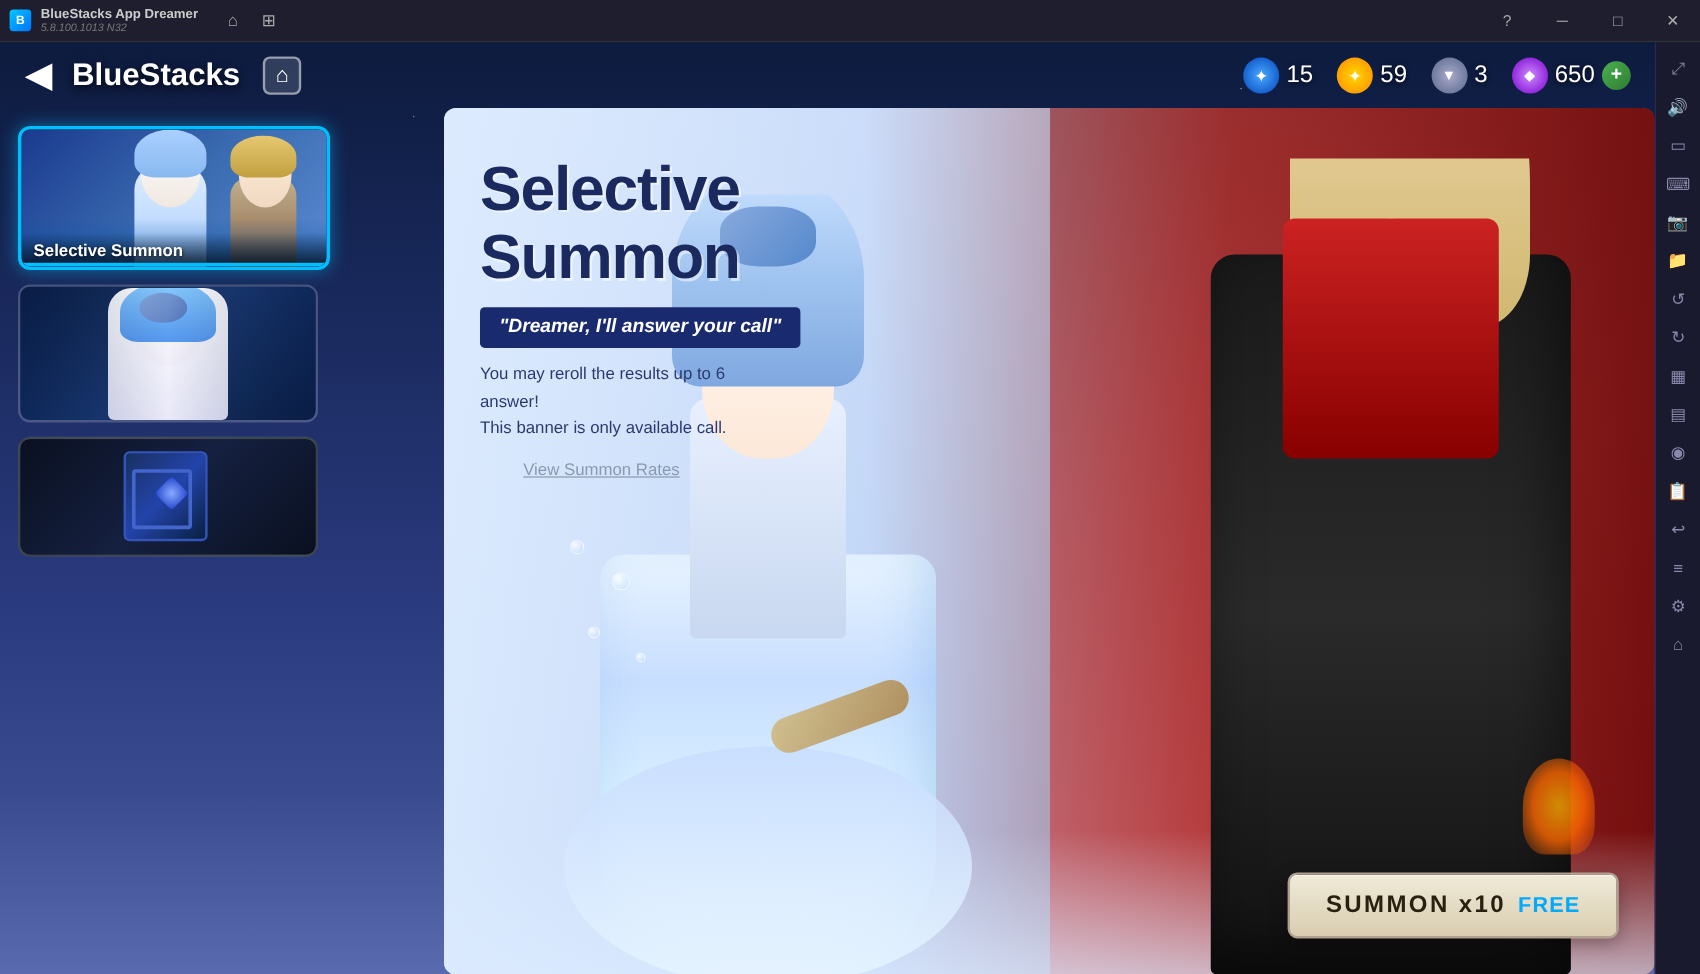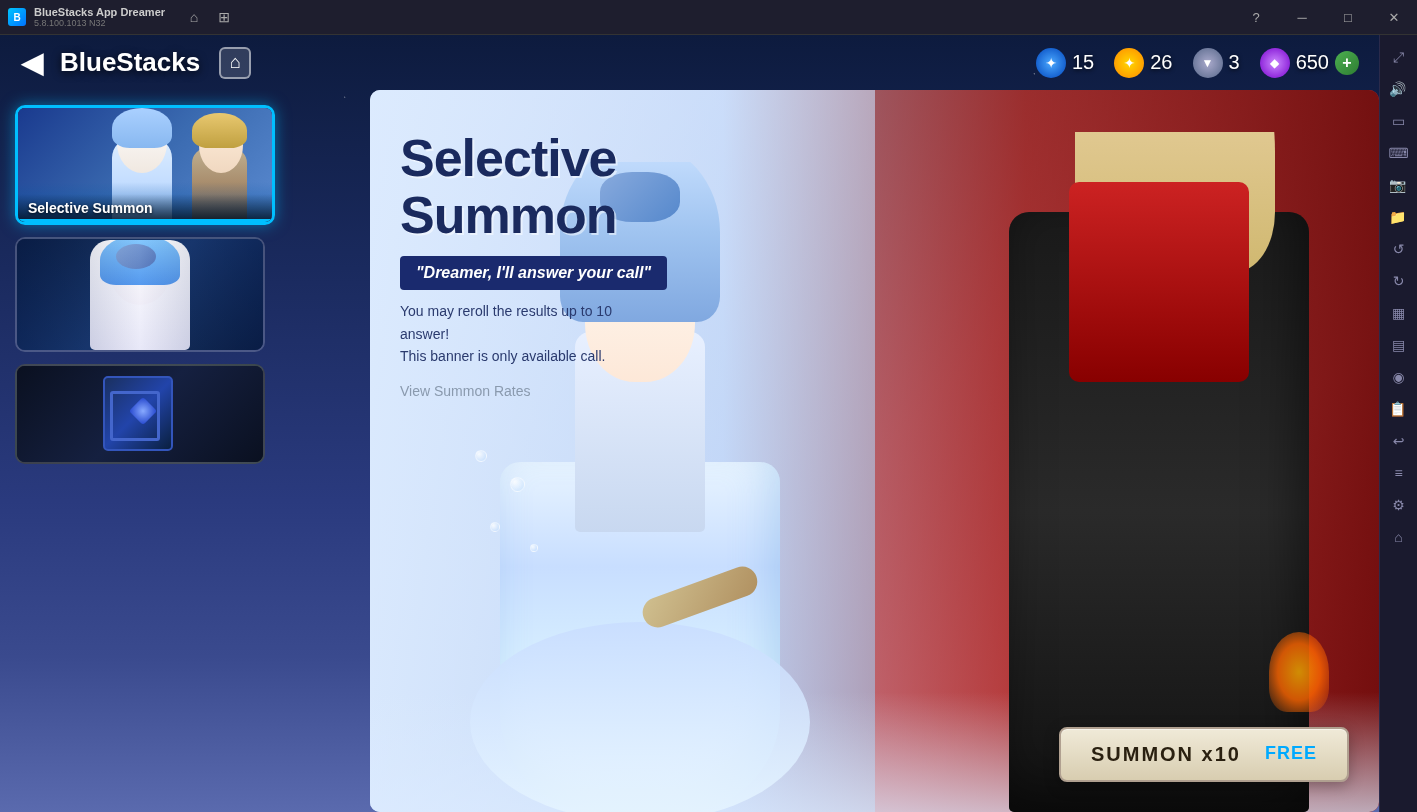--- a/index.html
+++ b/index.html
@@ -36,20 +36,21 @@
       font-weight: bold;
     }
     .titlebar-appname {
       font-size: 11px;
       color: #ccc;
       font-weight: 600;
     }
     .titlebar-version {
       font-size: 9px;
       color: #777;
+      font-style: italic;
     }
     .titlebar-icons {
       display: flex;
       gap: 12px;
       margin-left: 12px;
     }
     .titlebar-icon {
       width: 18px;
       height: 18px;
       color: #aaa;
@@ -367,40 +368,42 @@
     .banner-desc {
       margin-top: 10px;
       color: #2a3a6e;
       font-size: 14px;
       line-height: 1.6;
     }
 
     .banner-rates-link {
       color: #8a9aae;
       font-size: 14px;
+      text-decoration: underline;
       cursor: pointer;
       margin-top: 15px;
       display: inline-block;
+      margin-left: 36px;
     }
 
     
     .summon-button-area {
       position: absolute;
       bottom: 30px;
       right: 30px;
       z-index: 10;
     }
     .summon-btn {
       background: linear-gradient(180deg, #f0ead8, #d8cdb0);
       border: 2px solid #b0a090;
       border-radius: 8px;
       padding: 14px 30px;
       display: flex;
-      align-items: flex-start;
-      gap: 24px;
+      align-items: center;
+      gap: 10px;
       cursor: pointer;
       box-shadow: 0 4px 15px rgba(0,0,0,0.3), inset 0 1px 0 rgba(255,255,255,0.5);
     }
     .summon-btn-label {
       font-size: 20px;
       font-weight: 900;
       color: #2a2010;
       letter-spacing: 2px;
     }
     .summon-btn-free {
@@ -656,21 +659,21 @@
       <div class="currency-item">
         <div class="currency-icon blue">
           <span style="color:white;font-size:14px;">✦</span>
         </div>
         <span class="currency-value">15</span>
       </div>
       <div class="currency-item">
         <div class="currency-icon gold">
           <span style="color:white;font-size:14px;">✦</span>
         </div>
-        <span class="currency-value">26</span>
+        <span class="currency-value">59</span>
       </div>
       <div class="currency-item">
         <div class="currency-icon silver">
           <span style="color:white;font-size:12px;">▼</span>
         </div>
         <span class="currency-value">3</span>
       </div>
       <div class="currency-item">
         <div class="currency-icon diamond">
           <span style="color:white;font-size:12px;">◆</span>
@@ -769,21 +772,21 @@
       <div class="dark-hair"></div>
       <div class="dark-head"></div>
       <div class="red-scarf"></div>
       <div class="fire-effect"></div>
     </div>
 
     <div class="banner-text-area">
       <div class="banner-title">Selective Summon</div>
       <div class="banner-quote-box">"Dreamer, I'll answer your call"</div>
       <div class="banner-desc">
-        <span>You may reroll the results up to 10</span><br>
+        <span>You may reroll the results up to 6</span><br>
         <span>answer!</span><br>
         <span>This banner is only available call.</span>
       </div>
       <div class="banner-rates-link">View Summon Rates</div>
     </div>
 
     <div class="summon-button-area">
       <div class="summon-btn">
         <span class="summon-btn-label">SUMMON x10</span>
         <span class="summon-btn-free">FREE</span>

